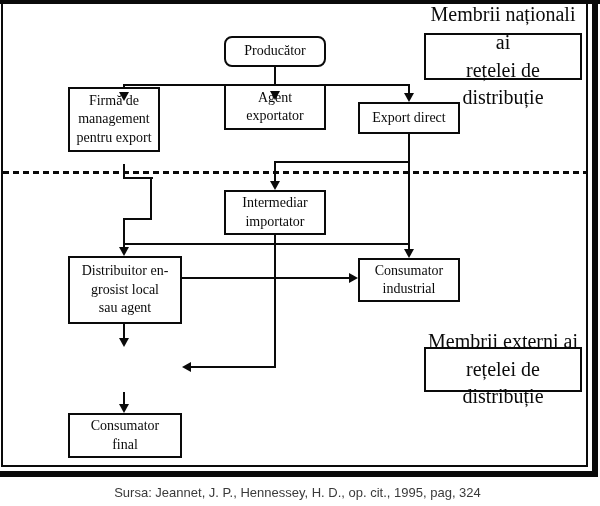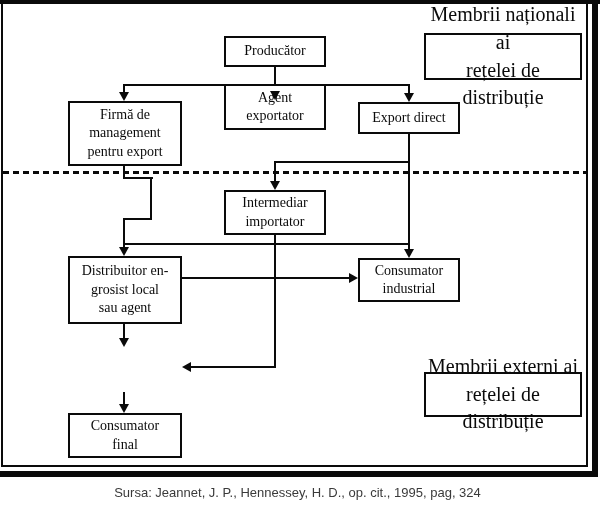--- a/index.html
+++ b/index.html
@@ -31,31 +31,31 @@
     border: 2px solid #0a0a0a; box-sizing: border-box;
     background: #ffffff;
     display: flex; align-items: center; justify-content: center;
     text-align: center; white-space: pre-line;
     font-size: 14px; line-height: 1.32; color: #0a0a0a;
     z-index: 2;
   }
   .annotation {
     font-size: 20px; line-height: 1.38;
   }
-  #n-producator       { left: 224px; top: 36px;  width: 102px; height: 31px; }
-  #n-firma            { left: 68px;  top: 101px; width: 114px; height: 65px; }
+  #n-producator       { left: 224px; top: 36px;  width: 102px; height: 31px; border-radius: 8px; }
+  #n-firma            { left: 68px;  top: 87px; width: 92px; height: 65px; }
   #n-agent            { left: 224px; top: 84px; width: 102px; height: 46px; }
   #n-export           { left: 358px; top: 102px; width: 102px; height: 32px; }
   #n-membrii-nat      { left: 424px; top: 33px;  width: 158px; height: 47px; }
   #n-intermediar      { left: 224px; top: 190px; width: 102px; height: 45px; }
   #n-engrosist        { left: 68px;  top: 256px; width: 114px; height: 68px; }
   #n-consumator-ind   { left: 358px; top: 258px; width: 102px; height: 44px; }
   #n-detailist        { left: 68px;  top: 347px; width: 114px; height: 45px; }
   #n-consumator-final { left: 68px;  top: 413px; width: 114px; height: 45px; }
-  #n-membrii-ext      { left: 424px; top: 347px; width: 158px; height: 45px; margin-top: 25px; }
+  #n-membrii-ext      { left: 424px; top: 347px; width: 158px; height: 45px; }
   
   .ln { position: absolute; background: #0a0a0a; z-index: 1; }
   
   .ar { position: absolute; width: 0; height: 0; z-index: 3; }
   .ar.down  { border-left: 5px solid transparent; border-right: 5px solid transparent; border-top: 9px solid #0a0a0a; }
   .ar.right { border-top: 5px solid transparent; border-bottom: 5px solid transparent; border-left: 9px solid #0a0a0a; }
   .ar.left  { border-top: 5px solid transparent; border-bottom: 5px solid transparent; border-right: 9px solid #0a0a0a; }
   
   #caption {
     position: absolute; left: 0; right: 5px; top: 484px;

